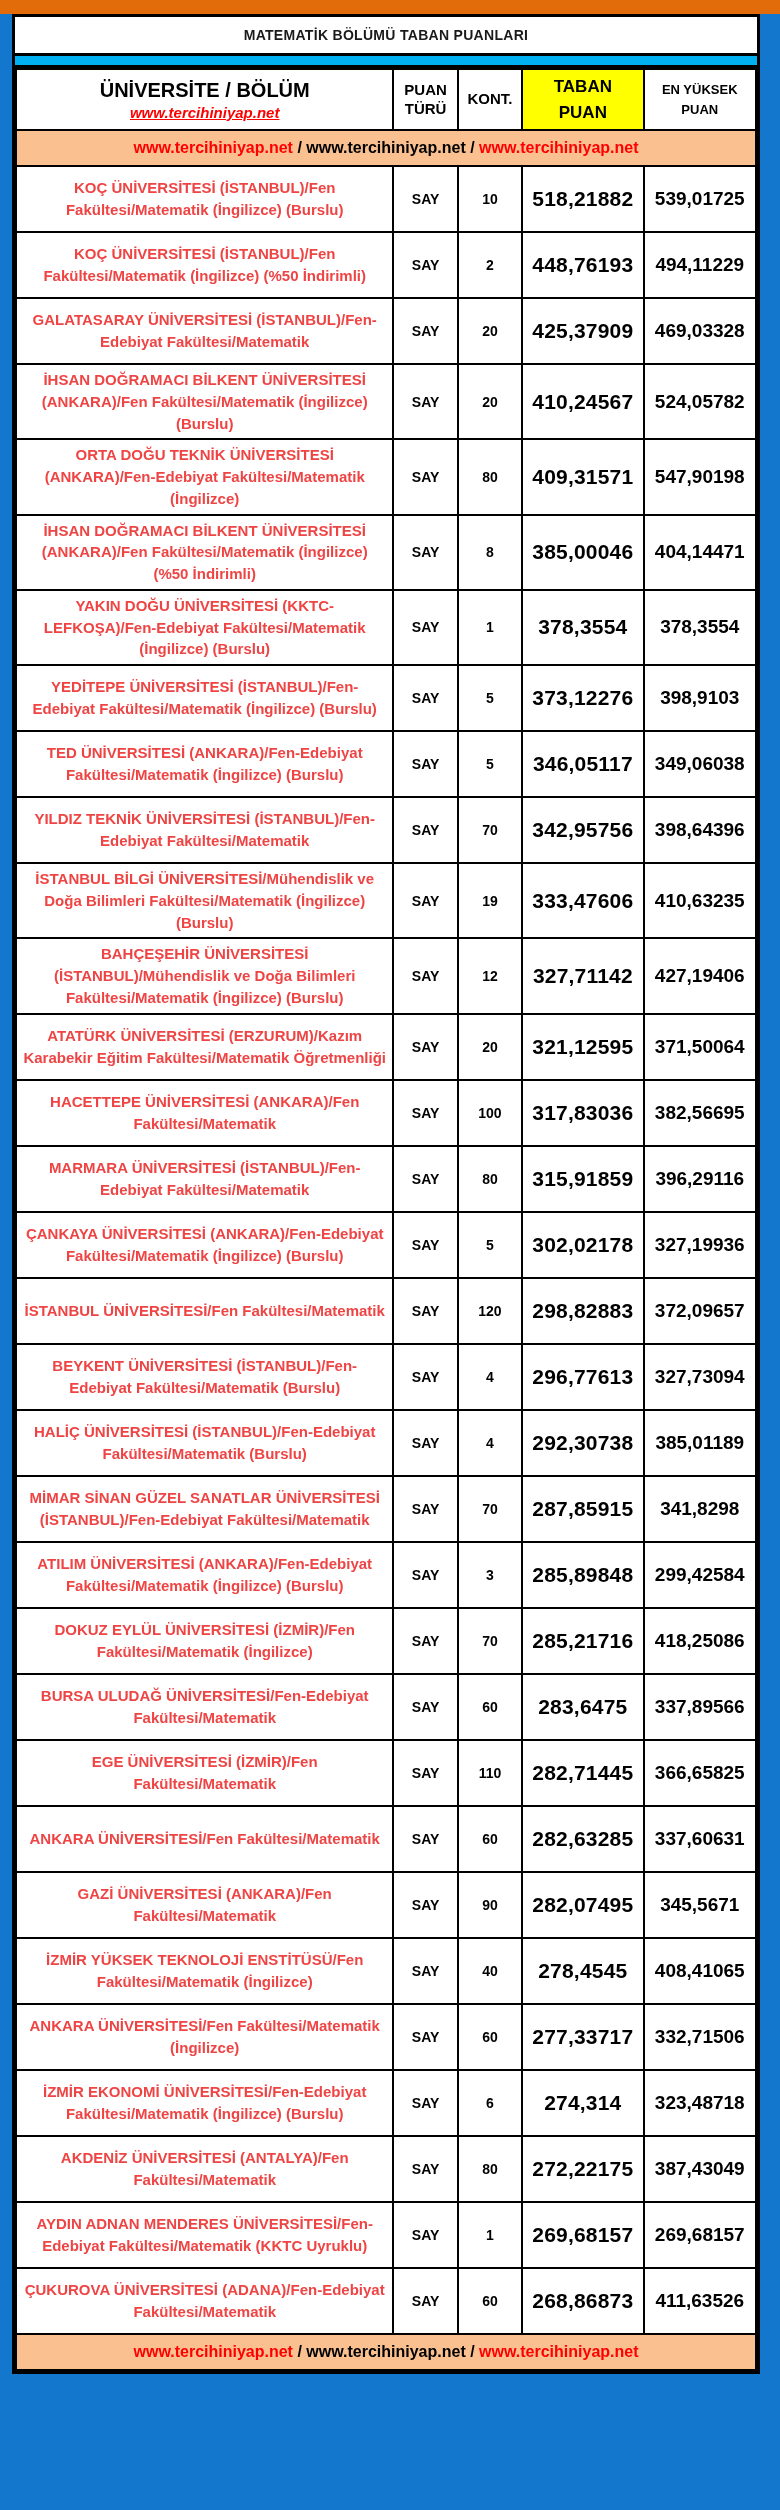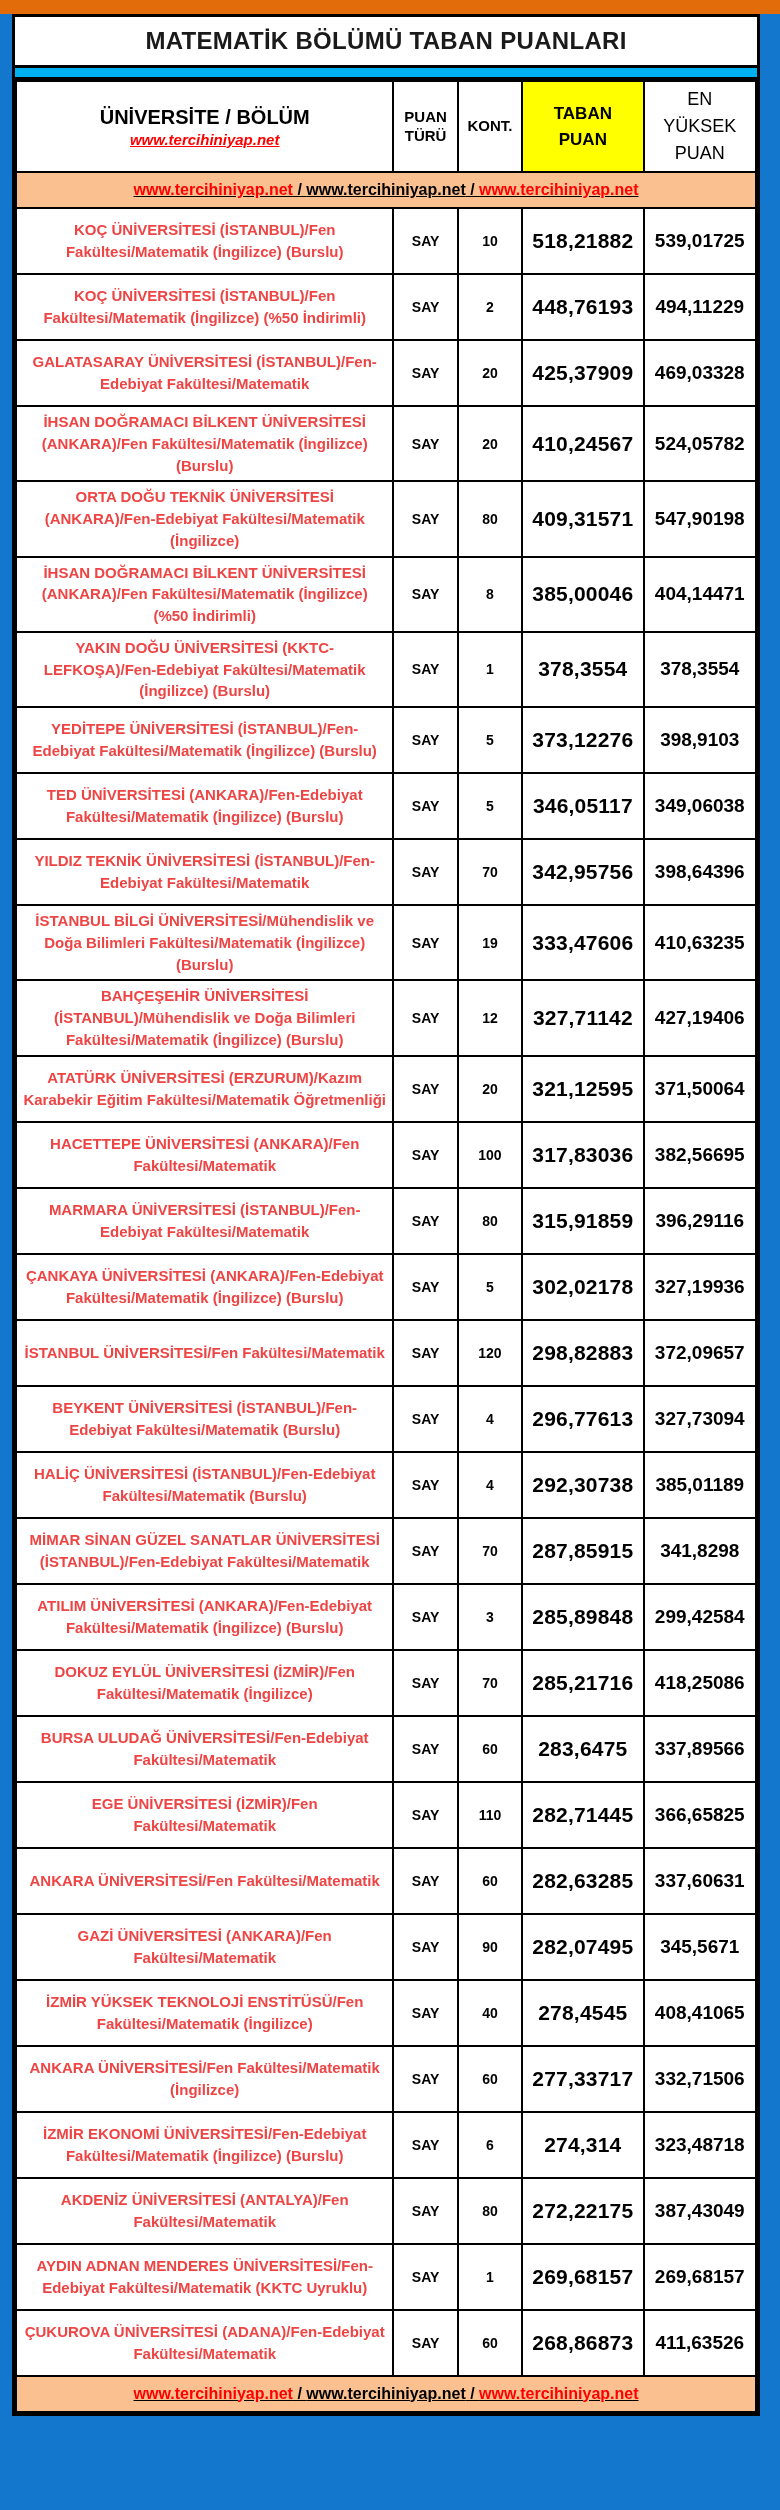--- a/index.html
+++ b/index.html
@@ -25,21 +25,21 @@
     height: 14px;
     background: var(--top-bar);
   }
   .frame {
     margin: 0 20px 0 12px;
     background: #ffffff;
     border: 3px solid #000;
   }
   .title-row {
     text-align: center;
-    font-size: 24px;
+    font-size: 14px;
     font-weight: bold;
     color: #1a1a1a;
     padding: 10px 4px;
     border-bottom: 3px solid #000;
     letter-spacing: 0.3px;
   }
   .cyan-strip {
     height: 12px;
     background: var(--cyan-strip);
     border-bottom: 3px solid #000;
@@ -68,29 +68,28 @@
     display: block;
     margin-top: 2px;
     color: var(--link-red);
     font-style: italic;
     font-weight: bold;
     font-size: 15px;
     text-decoration: underline;
   }
   th.h-small  { font-size: 15px; font-weight: bold; line-height: 1.25; }
   th.h-taban  { background: var(--base-score-header-bg); font-size: 17px; font-weight: bold; line-height: 1.5; }
-  th.h-yuksek { font-size: 18px; font-weight: normal; line-height: 1.5; }
+  th.h-yuksek { font-size: 13px; font-weight: bold; line-height: 1.5; }
 
   tr.banner-row td {
     background: var(--banner-bg);
     font-weight: bold;
     font-size: 16px;
     padding: 2px 4px;
     height: 36px;
-    text-decoration: underline;
   }
   .banner-url-red   { color: var(--link-red); }
   .banner-sep       { color: #000; }
   .banner-url-black { color: #000; }
 
   tbody td { height: 66px; }
   td.uni-cell {
     font-weight: bold;
     font-size: 15px;
     line-height: 1.45;

